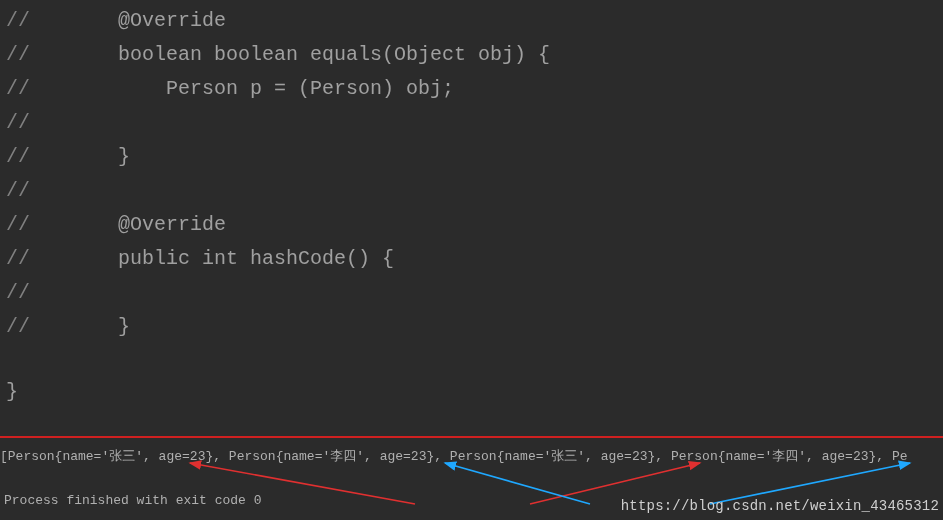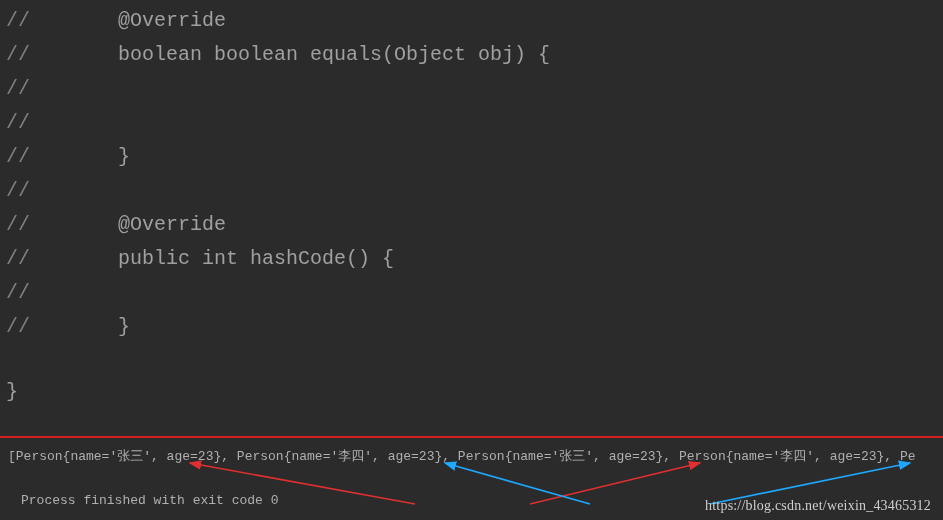--- a/index.html
+++ b/index.html
@@ -56,35 +56,34 @@
     top: 441px;
     left: 0;
     width: 100%;
     height: 80px;
     background: #2b2b2b;
     font-family: "Consolas", "Menlo", "Courier New", monospace;
     font-size: 13px;
     color: #b0b0b0;
   }
   .console-output {
-    padding: 6px 0 0 8px;
+    padding: 6px 0 0 0;
     white-space: nowrap;
     overflow: hidden;
   }
   .console-exit {
     padding: 28px 4px 0 4px;
-    margin-left: 17px;
   }
   .watermark {
     position: absolute;
-    right: 12px;
+    right: 4px;
     top: 498px;
     font-size: 14px;
     color: #cfcfcf;
-    font-family: Liberation Serif, serif;
+    font-family: Liberation Mono, monospace;
     letter-spacing: 0.2px;
   }
   svg.arrows {
     position: absolute;
     top: 454px;
     left: 0;
     width: 943px;
     height: 60px;
     pointer-events: none;
   }
@@ -96,20 +95,21 @@
   <div class="code-line">
     <span class="comment-slashes">//</span>
     <span class="code-text">@Override</span>
   </div>
   <div class="code-line">
     <span class="comment-slashes">//</span>
     <span class="code-text">boolean boolean equals(Object obj) {</span>
   </div>
   <div class="code-line">
     <span class="comment-slashes">//</span>
+    <span class="code-text">    Person p = (Person) obj;</span>
   </div>
   <div class="code-line">
     <span class="comment-slashes">//</span>
   </div>
   <div class="code-line">
     <span class="comment-slashes">//</span>
     <span class="code-text">}</span>
   </div>
   <div class="code-line">
     <span class="comment-slashes">//</span>

